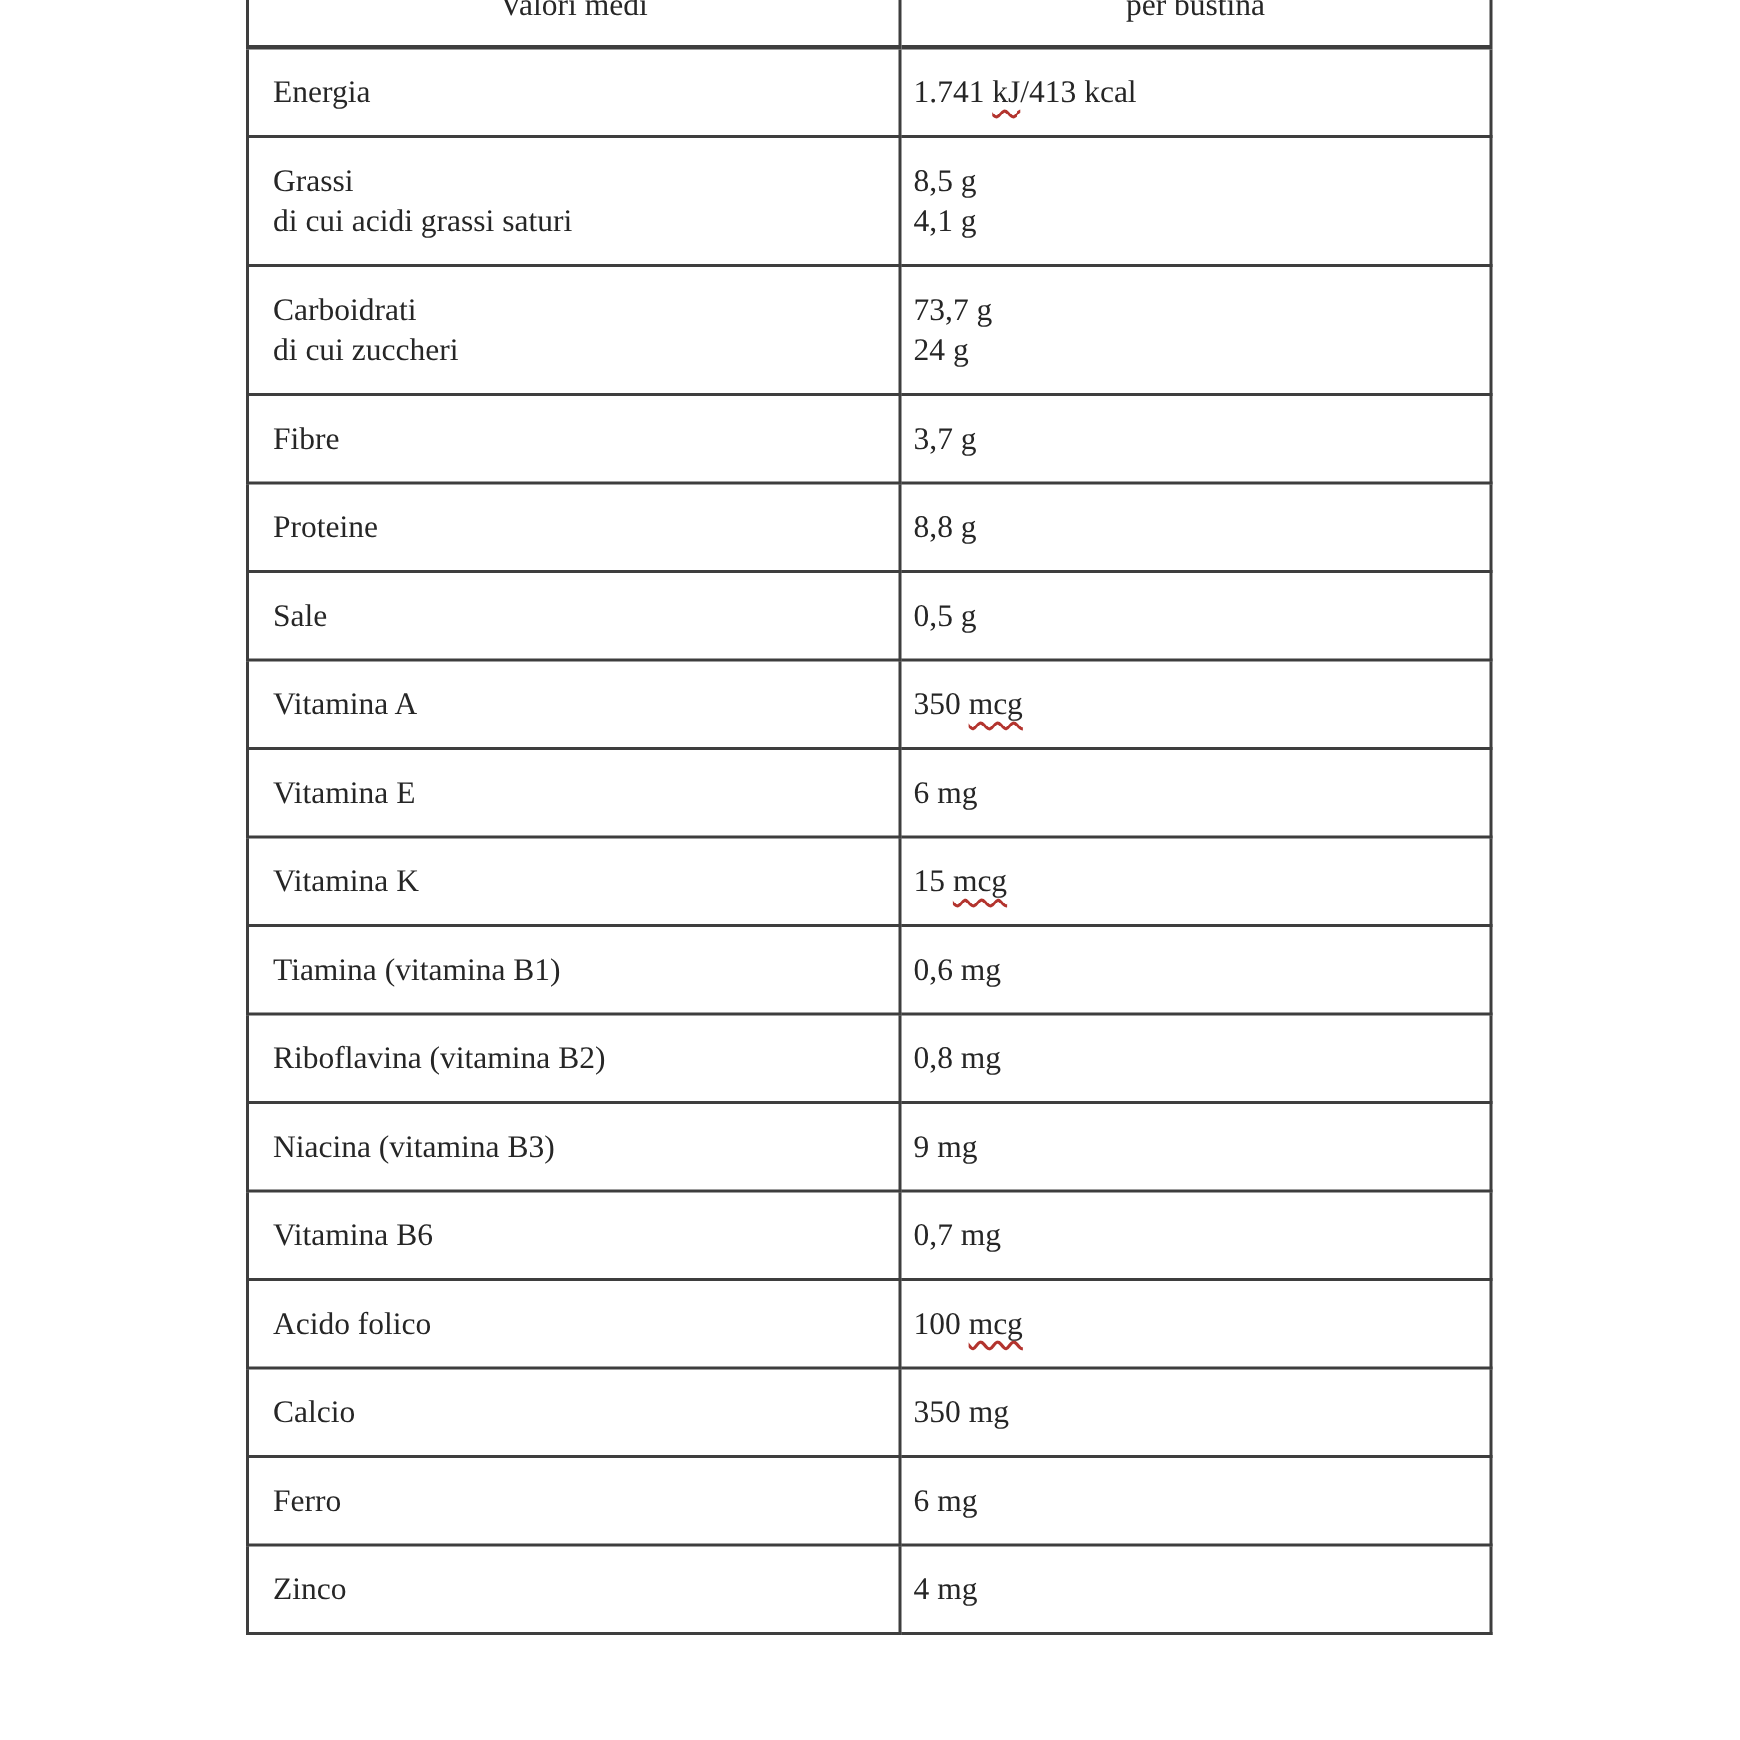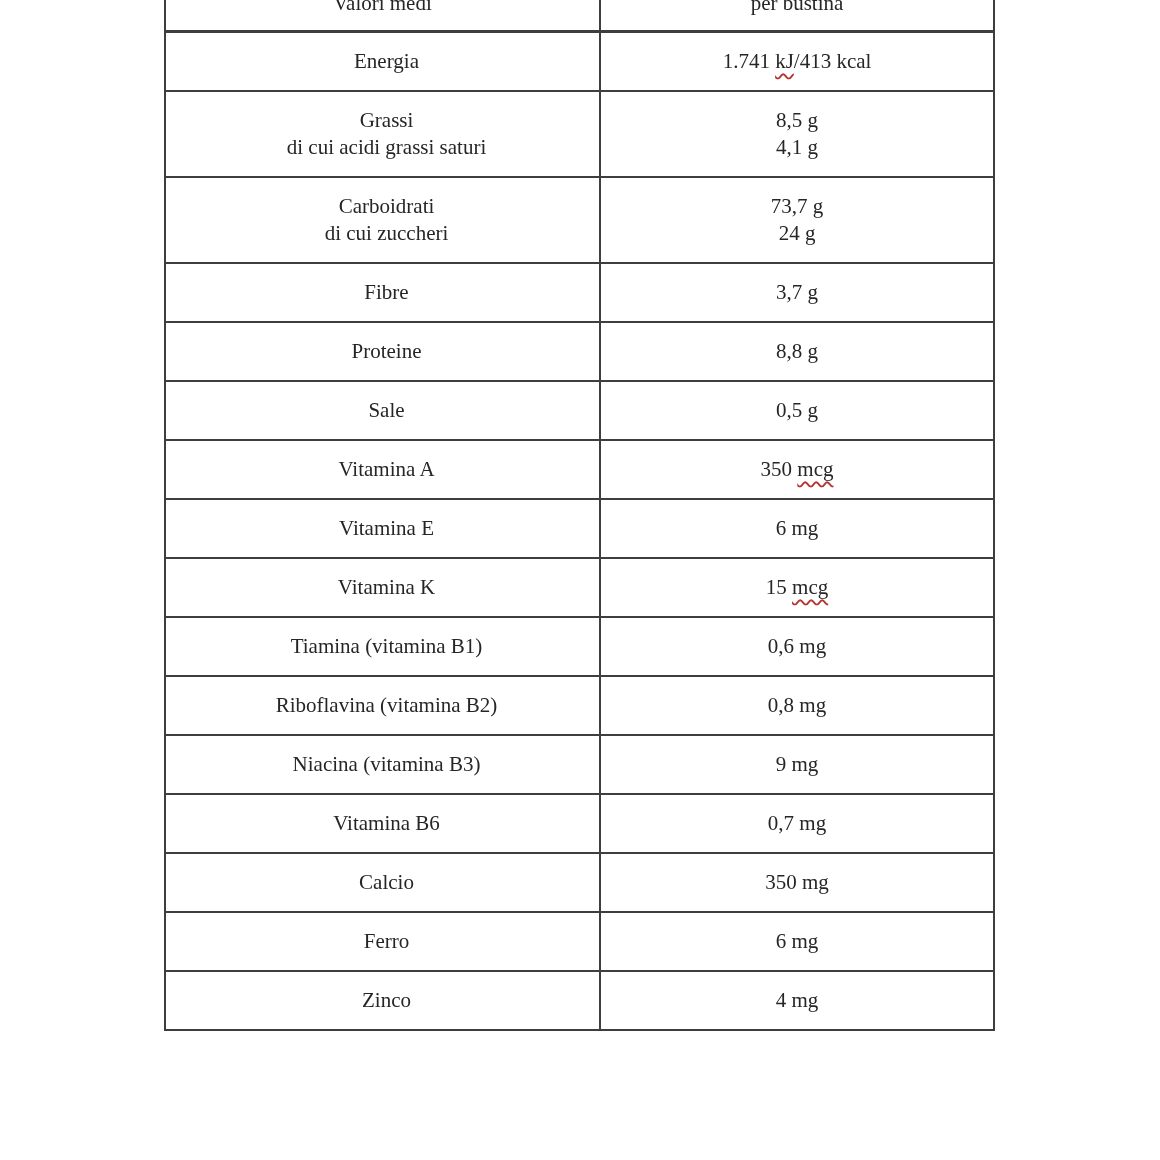--- a/index.html
+++ b/index.html
@@ -46,25 +46,24 @@
   .nutrition-table thead th {
     height: 54px;
     text-align: center;
     border-bottom-width: 3px;
     padding: 0 8px;
   }
   .nutrition-table td {
     padding: 15px 8px;
   }
   td.label-cell {
-    text-align: center;
+    text-align: left;
     padding-left: 16px;
   }
   td.value-cell {
-    text-align: center;
   }
   .squiggle {
     text-decoration-line: underline;
     text-decoration-style: wavy;
     text-decoration-color: var(--squiggle-color);
     text-decoration-thickness: 1.5px;
     text-underline-offset: 5px;
   }
 </style>
 </head>
@@ -129,20 +128,24 @@
         </tr>
         <tr>
           <td class="label-cell">Niacina (vitamina B3)</td>
           <td class="value-cell">9 mg</td>
         </tr>
         <tr>
           <td class="label-cell">Vitamina B6</td>
           <td class="value-cell">0,7 mg</td>
         </tr>
         <tr>
+          <td class="label-cell">Acido folico</td>
+          <td class="value-cell">100 <span class="squiggle">mcg</span></td>
+        </tr>
+        <tr>
           <td class="label-cell">Calcio</td>
           <td class="value-cell">350 mg</td>
         </tr>
         <tr>
           <td class="label-cell">Ferro</td>
           <td class="value-cell">6 mg</td>
         </tr>
         <tr>
           <td class="label-cell">Zinco</td>
           <td class="value-cell">4 mg</td>

